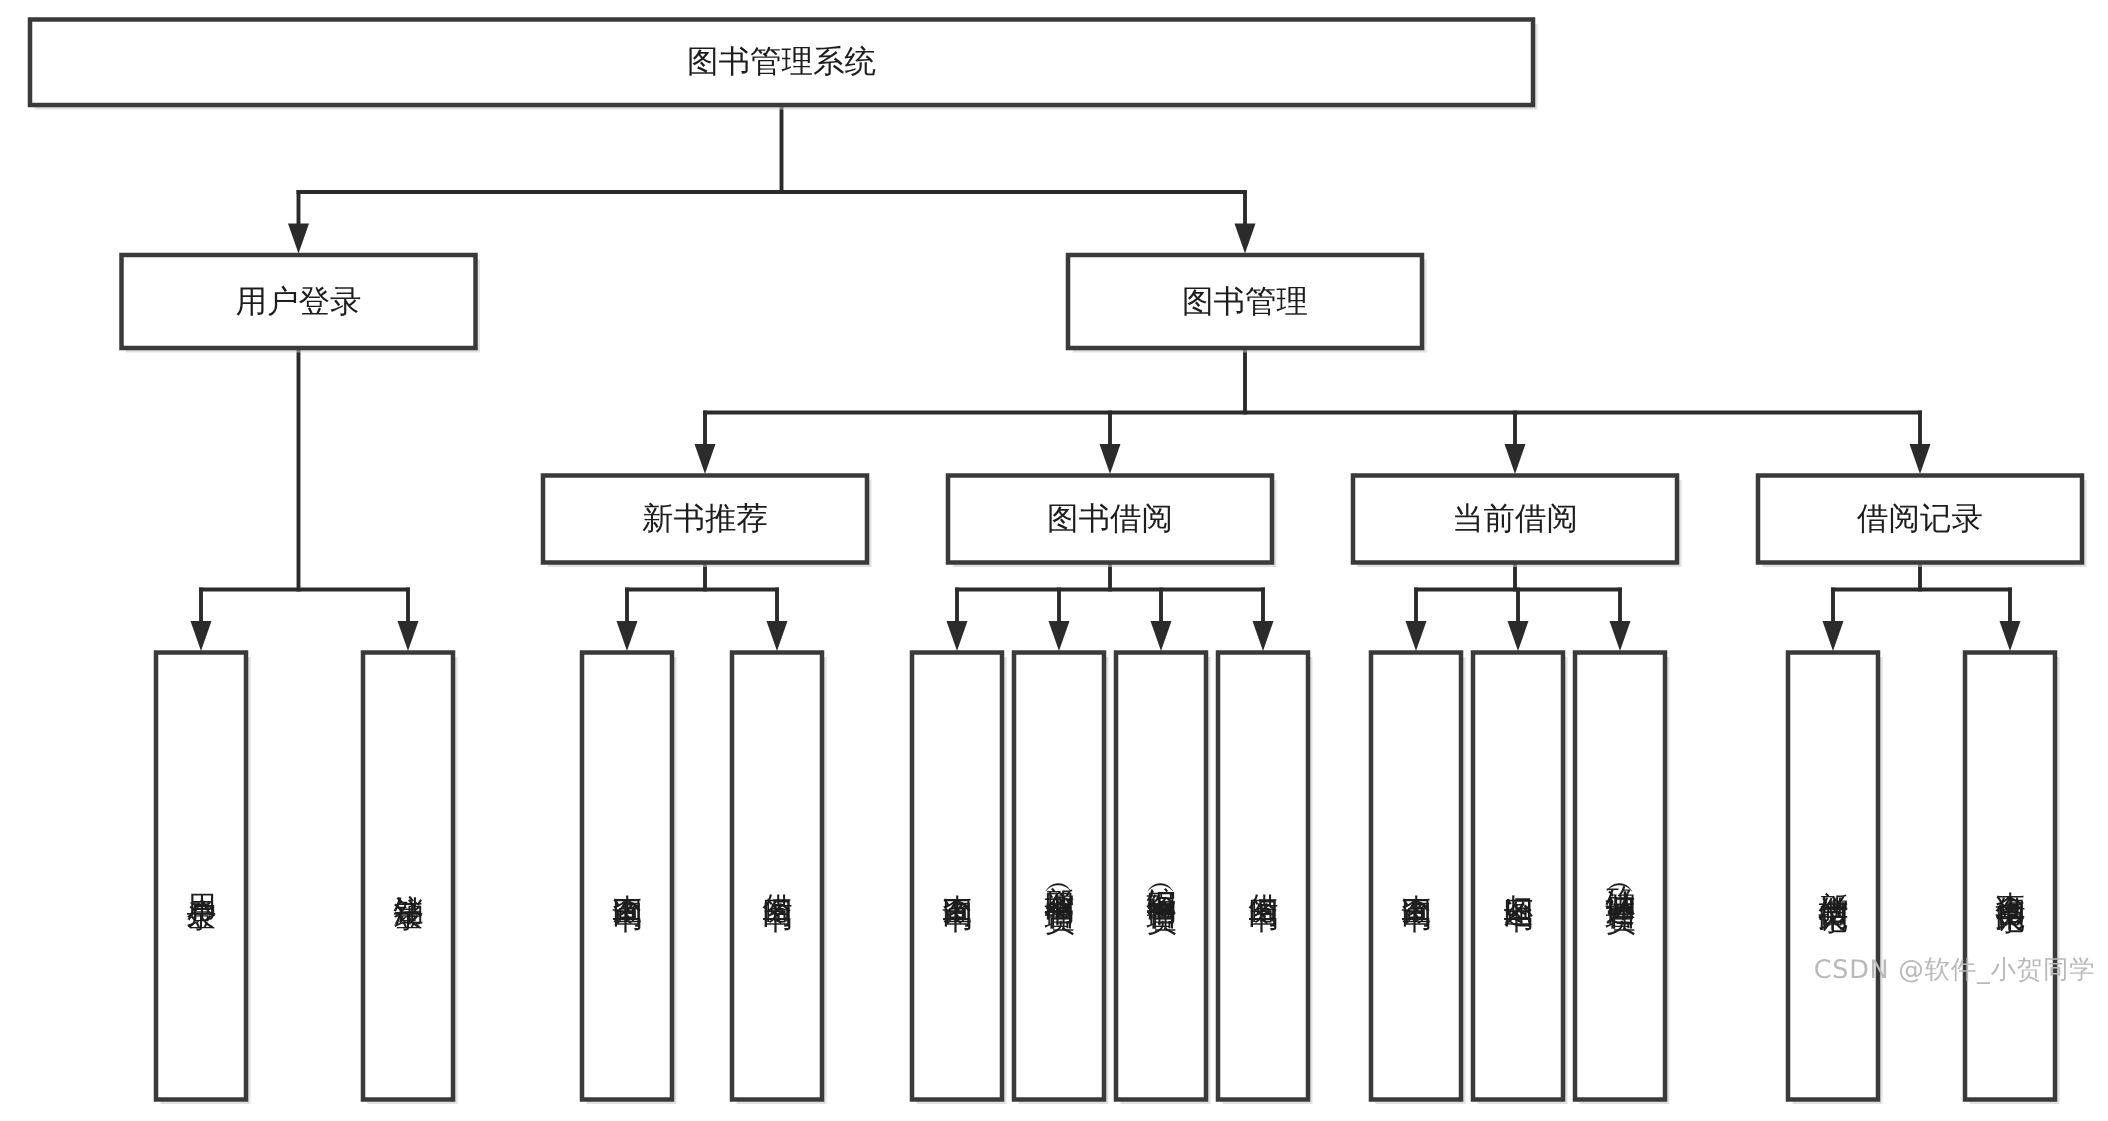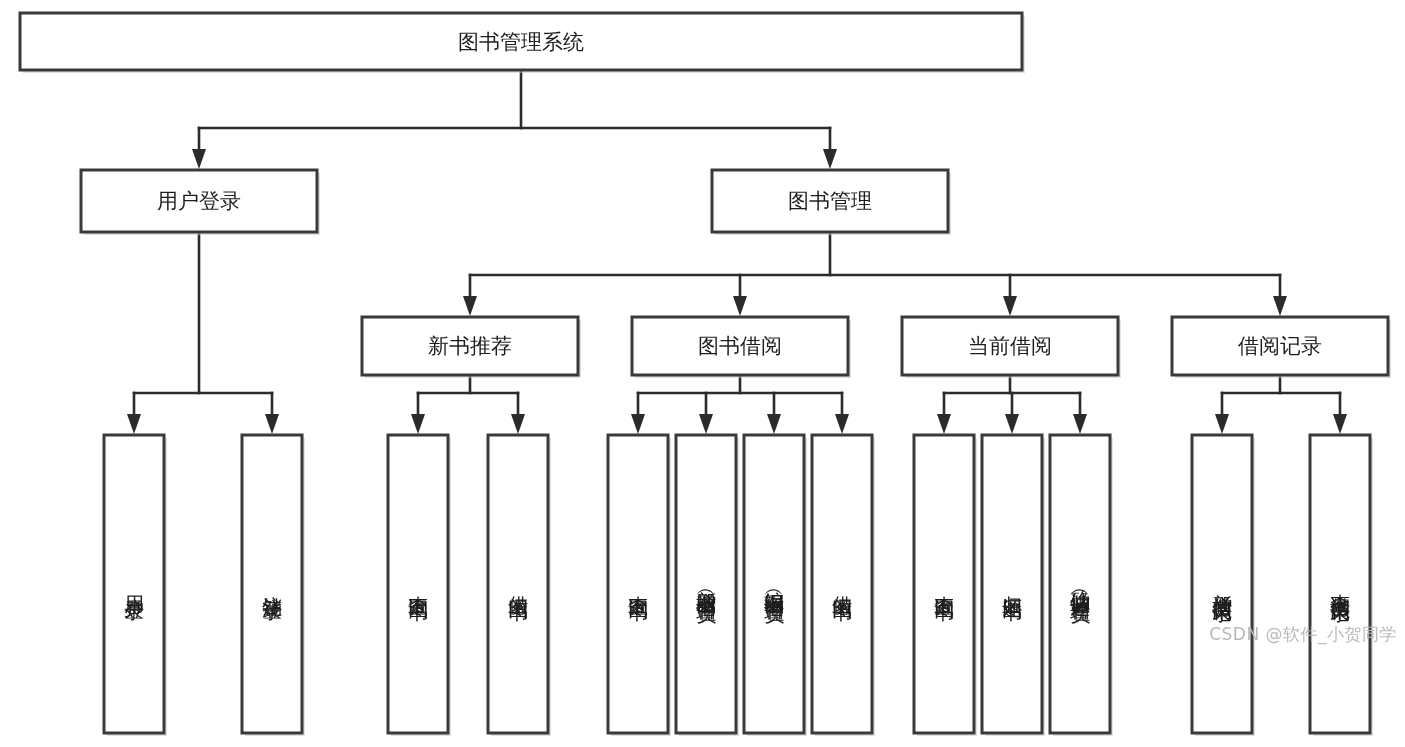--- a/index.html
+++ b/index.html
@@ -63,21 +63,21 @@
     display: flex;
     align-items: center;
     justify-content: center;
     text-align: center;
     white-space: nowrap;
     pointer-events: none;
   }
   .watermark {
     position: absolute;
     right: 8px;
-    bottom: 18px;
+    bottom: 6px;
     font-family: "DejaVu Sans", "Liberation Sans", sans-serif;
     font-size: 17px;
     color: #b9b9b9;
     letter-spacing: .5px;
     white-space: nowrap;
   }
 </style>
 </head>
 <body>
 

